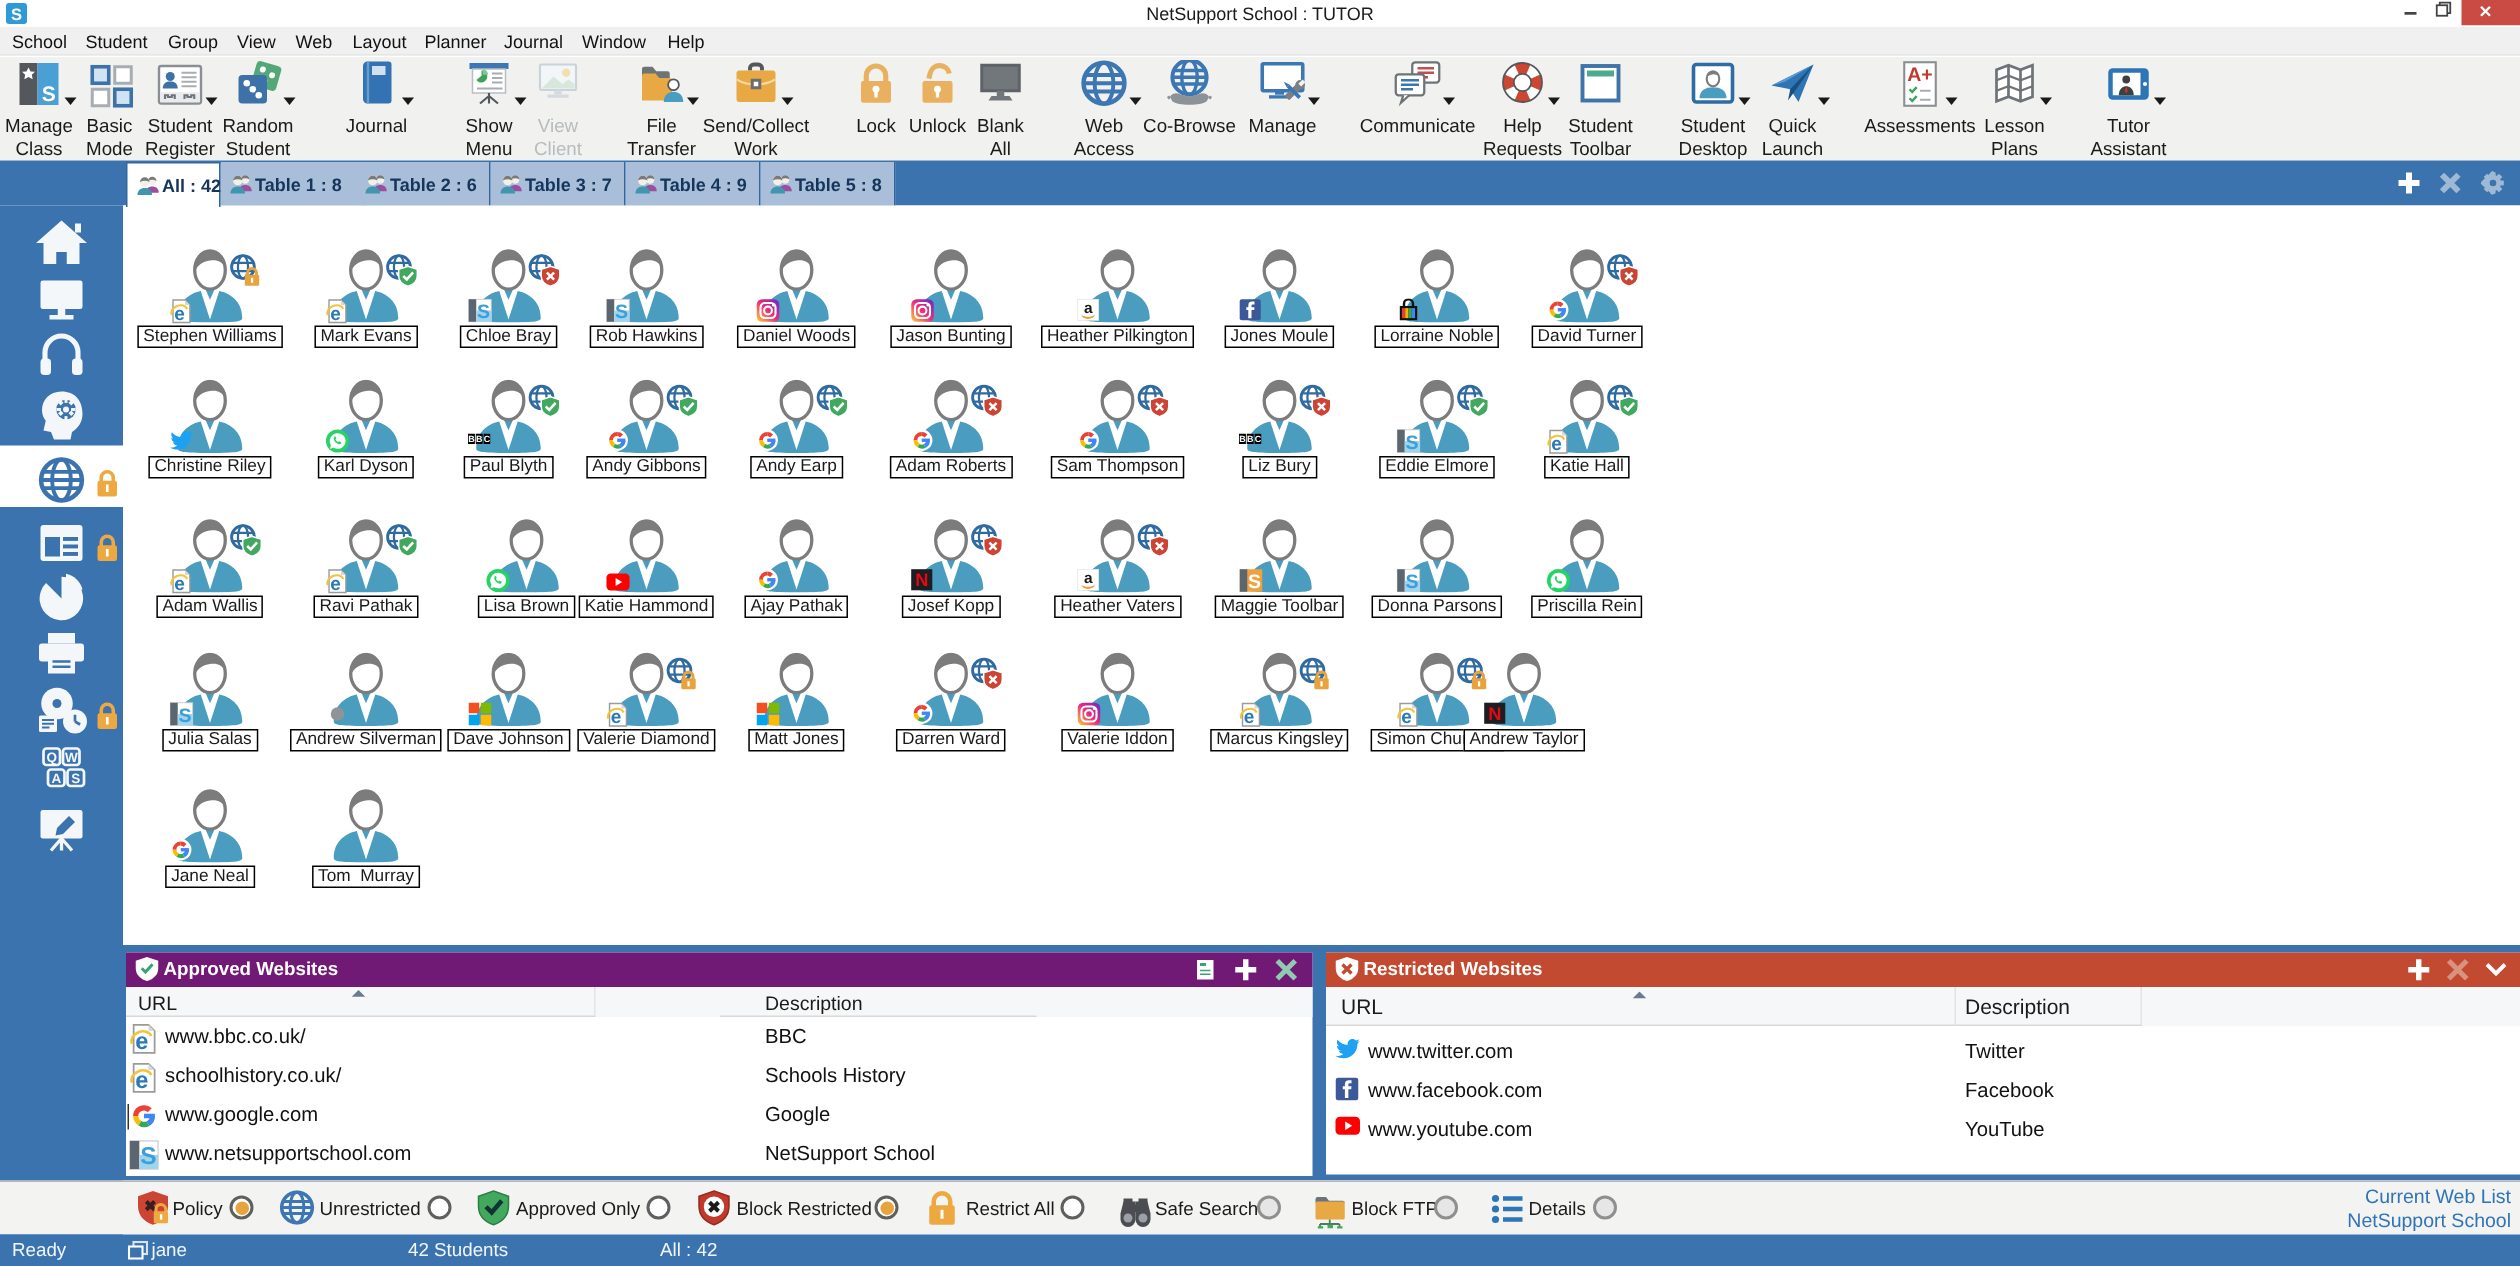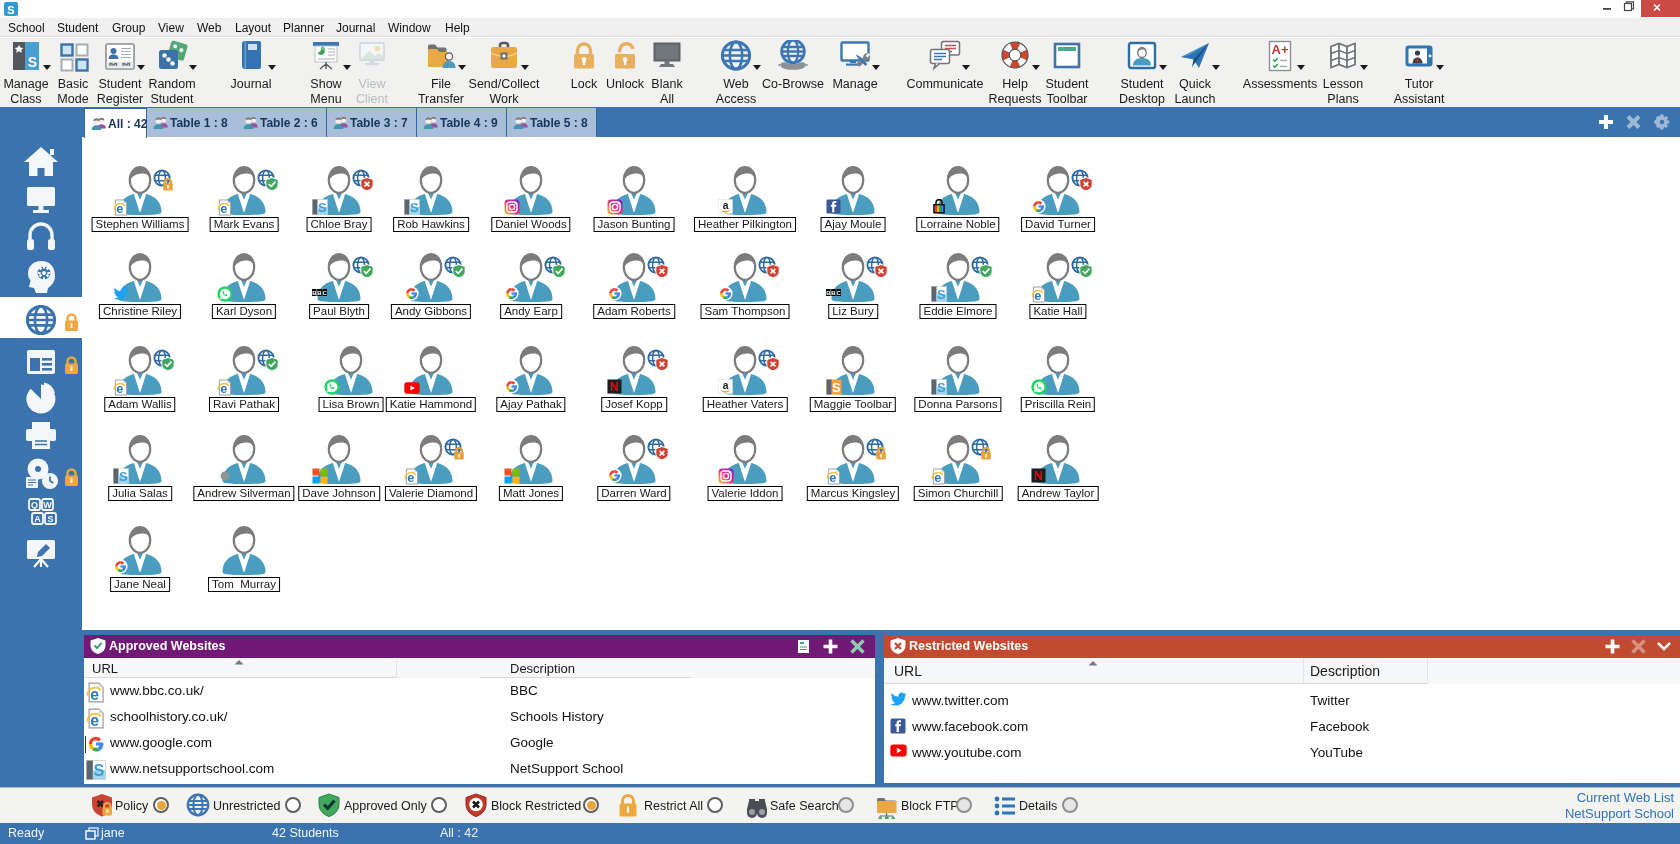--- a/index.html
+++ b/index.html
@@ -160,20 +160,21 @@
  <path d="M1.8,17.8 c0,-3.6 2.4,-5.3 5.4,-5.3 c3,0 5.4,1.7 5.4,5.3 Z" fill="#3f96ae"></path>
 </symbol>
 </defs>
   </svg>
 
 <div class="ab" id="titlebar">
  <svg class="ab" style="left:4px;top:2px" width="14" height="14">
       <rect width="14" height="14" rx="2" fill="#2e9bd6"></rect>
       <text x="7" y="11.5" font-size="11" font-weight="700" fill="#fff" text-anchor="middle" font-family="Liberation Sans,sans-serif">S</text>
     </svg>
+ <div class="ab" id="title">NetSupport School : TUTOR</div>
  <svg class="ab" style="left:1598px;top:0" width="82" height="17">
   <rect x="43" y="0" width="39" height="17" fill="#ca4b43"></rect>
   <path d="M56,4.5 L62,10.5 M62,4.5 L56,10.5" stroke="#fff" stroke-width="1.6"></path>
   <rect x="5" y="8" width="8" height="1.8" fill="#444"></rect>
   <rect x="26.5" y="3.5" width="7" height="7" fill="none" stroke="#444" stroke-width="1.2"></rect>
   <path d="M28.5,3.5 V1.8 H35.5 V8.8 H33.5" fill="none" stroke="#444" stroke-width="1.2"></path>
  </svg>
 </div>
 <div class="ab" id="menubar"></div>
 <div class="ab" id="menubar2" style="left:0;top:18px;width:1680px;height:19px">
@@ -602,21 +603,21 @@
     </svg><div class="nm">Jason Bunting</div></div>
 <div class="st" style="left:722px;top:166px"><svg width="46" height="49">
       <use href="#person"></use>
     </svg><svg class="app" style="top:33px" width="15" height="15">
       <use href="#iam"></use>
     </svg><div class="nm">Heather Pilkington</div></div>
 <div class="st" style="left:830px;top:166px"><svg width="46" height="49">
       <use href="#person"></use>
     </svg><svg class="app" style="top:33px" width="15" height="15">
       <use href="#ifb"></use>
-    </svg><div class="nm">Ajay Moule</div></div>
+    </svg><div class="nm">Jones Moule</div></div>
 <div class="st" style="left:935px;top:166px"><svg width="46" height="49">
       <use href="#person"></use>
     </svg><svg class="app" style="top:33px" width="16" height="16">
       <use href="#ibag"></use>
     </svg><div class="nm">Lorraine Noble</div></div>
 <div class="st" style="left:1035px;top:166px"><svg width="46" height="49">
       <use href="#person"></use>
     </svg><svg class="badge" width="18" height="18">
       <use href="#globe"></use>
     </svg><svg class="ab" style="left:44px;top:11px" width="14" height="14">
@@ -826,21 +827,21 @@
     </svg><div class="nm">Marcus Kingsley</div></div>
 <div class="st" style="left:935px;top:435px"><svg width="46" height="49">
       <use href="#person"></use>
     </svg><svg class="badge" width="18" height="18">
       <use href="#globe"></use>
     </svg><svg class="ab" style="left:44px;top:11px" width="14" height="14">
       <use href="#minilock"></use>
     </svg><svg class="app" style="top:33px" width="15" height="17">
       <use href="#iie"></use>
     </svg><div class="nm">Simon Churchill</div></div>
-<div class="st" style="left:1035px;top:435px"><svg width="46" height="49">
+<div class="st" style="left:993px;top:435px"><svg width="46" height="49">
       <use href="#person"></use>
     </svg><svg class="app" style="top:33px" width="15" height="15">
       <use href="#inf"></use>
     </svg><div class="nm">Andrew Taylor</div></div>
 <div class="st" style="left:117px;top:526px"><svg width="46" height="49">
       <use href="#person"></use>
     </svg><svg class="app" style="top:33px" width="15" height="15">
       <use href="#igoogle"></use>
     </svg><div class="nm">Jane Neal</div></div>
 <div class="st" style="left:221px;top:526px"><svg width="46" height="49">

